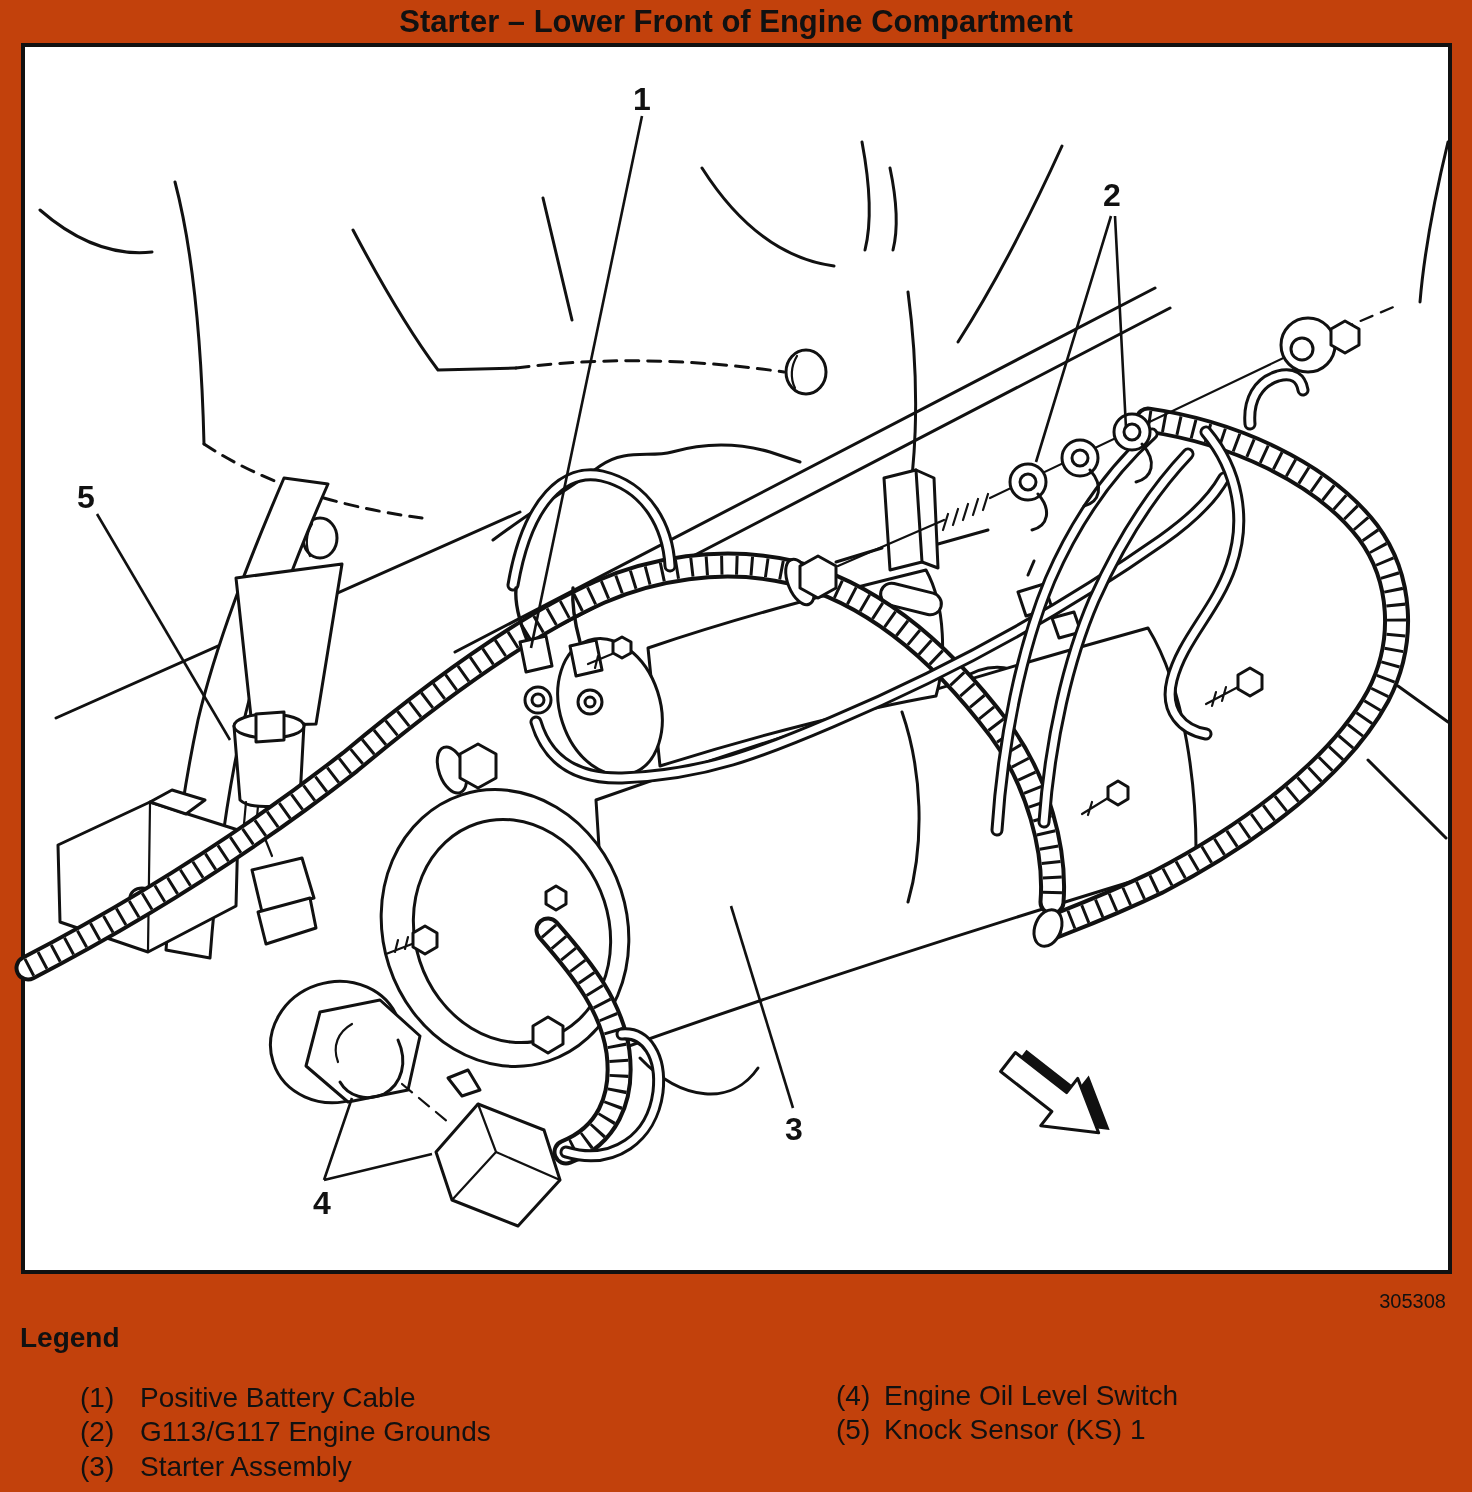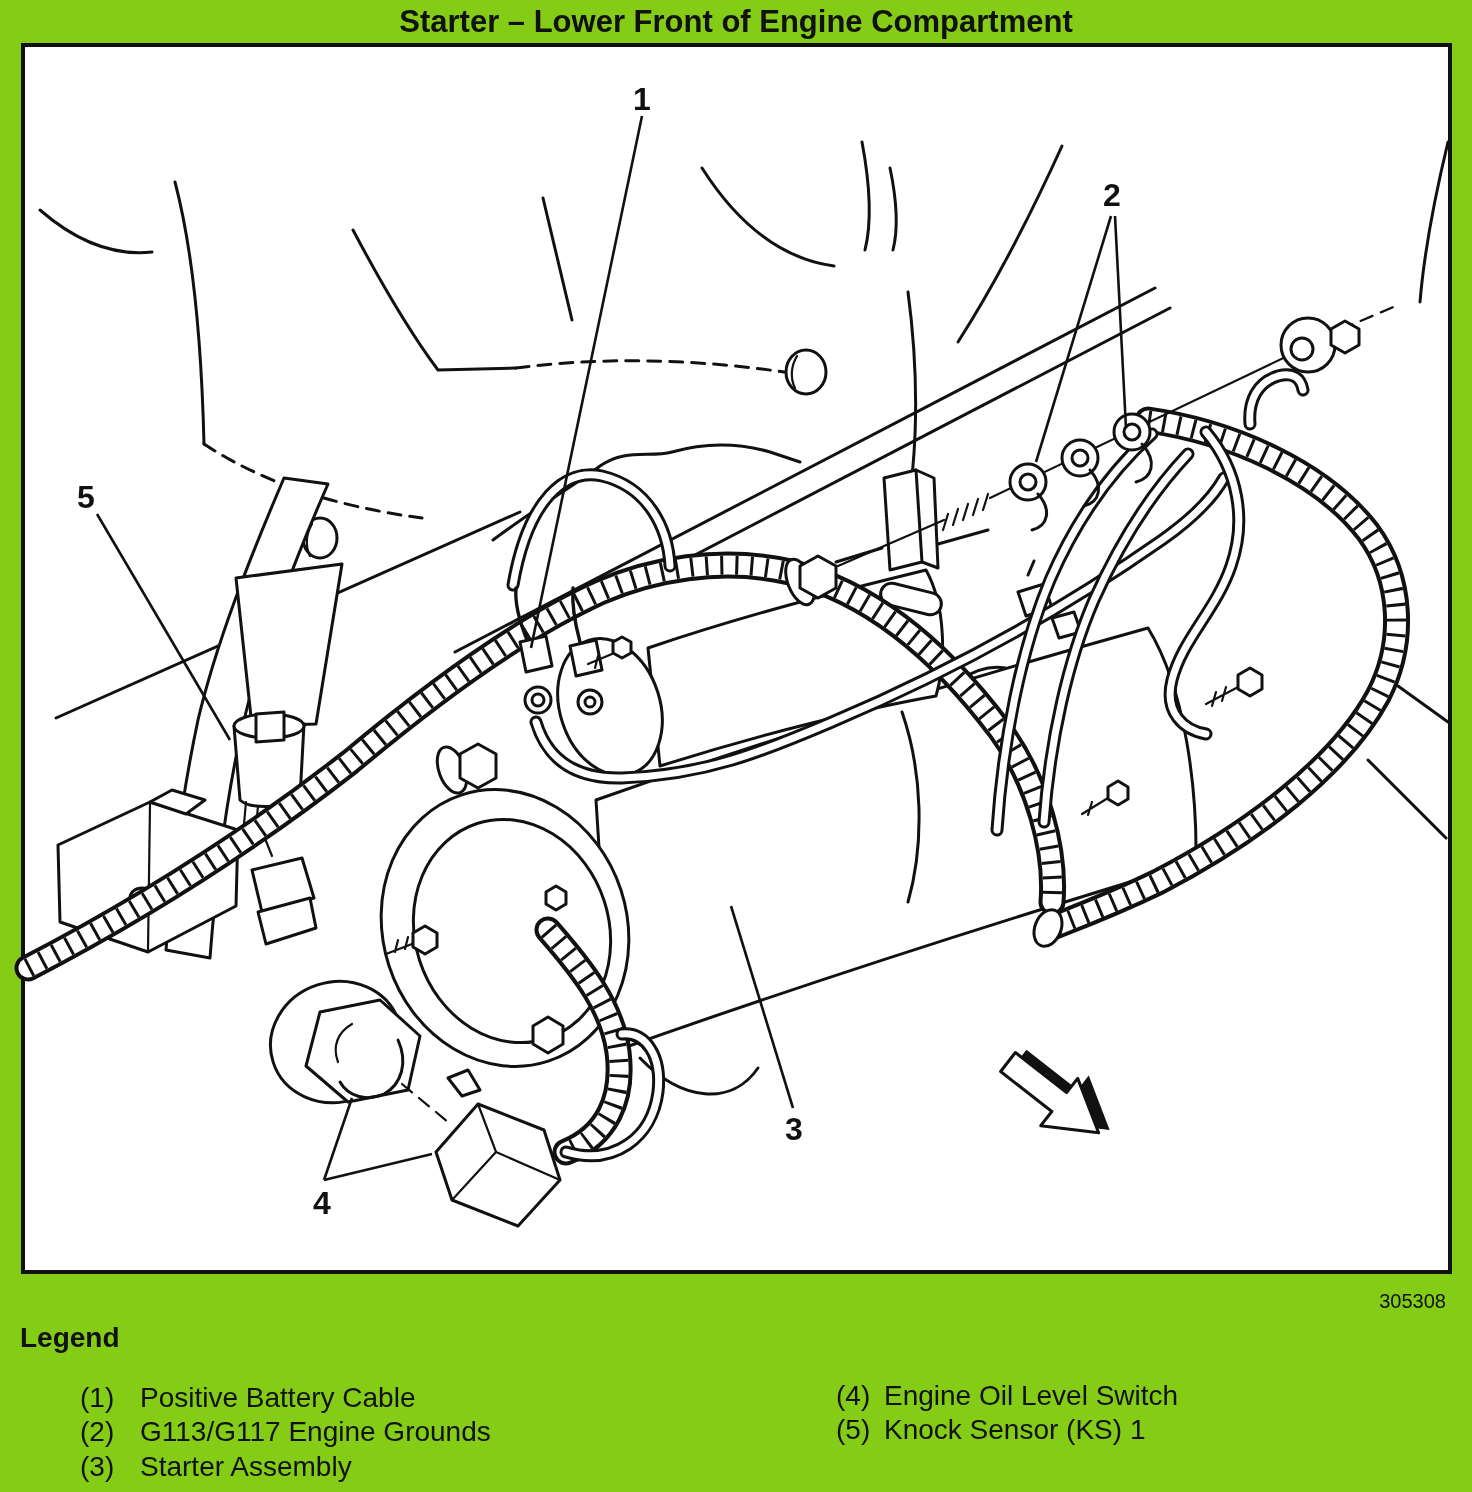--- a/index.html
+++ b/index.html
@@ -1,16 +1,16 @@
 <!DOCTYPE html>
 <html><head>
 <meta charset="utf-8">
 <style>
   html,body{margin:0;padding:0;background:#fff;}
-  .page{position:relative;width:1472px;height:1492px;background:#84cc16;
+  .page{position:relative;width:1472px;height:1492px;background:#c2410c;
         font-family:"Liberation Sans", sans-serif;}
   svg{position:absolute;left:0;top:0;}
   
   .ln{fill:none;stroke:#111;stroke-width:3;stroke-linecap:round;stroke-linejoin:round;}
   .ln2{fill:none;stroke:#111;stroke-width:2.2;stroke-linecap:round;}
   .dash{stroke-dasharray:13 9;}
   .wf{fill:#fff;stroke:#111;stroke-width:3;stroke-linejoin:round;}
   .loom-o{fill:none;stroke:#111;stroke-width:27;stroke-linecap:round;}
   .loom-i{fill:none;stroke:#fff;stroke-width:19;stroke-linecap:round;}
   .loom-r{fill:none;stroke:#111;stroke-width:19;stroke-dasharray:3 12;}

